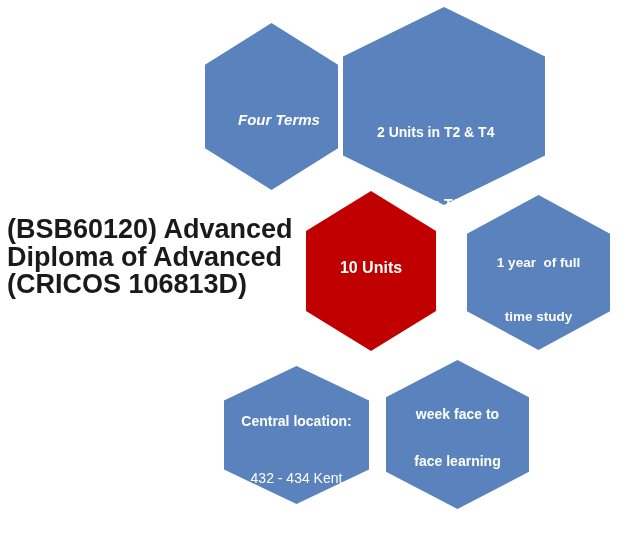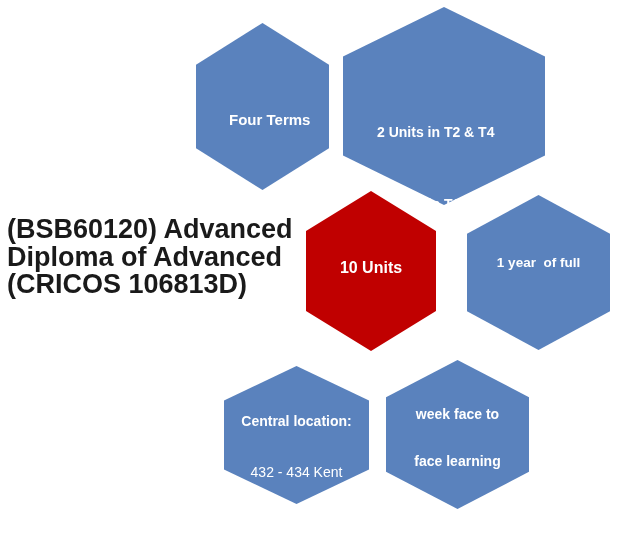--- a/index.html
+++ b/index.html
@@ -43,39 +43,39 @@
   .hex .fill.red { background: var(--hex-red); }
   .txt {
     position: absolute;
     color: var(--hex-text);
     white-space: pre;
   }
   .txt div { white-space: pre; }
   .bold { font-weight: bold; }
 
   
-  #hex-four-terms { left: 191px; top: 18px;  width: 143px; height: 177px; z-index: 1; }
+  #hex-four-terms { left: 200px; top: 18px;  width: 143px; height: 177px; z-index: 1; font-style: italic; }
   #hex-units      { left: 338px; top: 2px;   width: 212px; height: 208px; z-index: 2; }
   #hex-total      { left: 301px; top: 186px; width: 140px; height: 170px; z-index: 3; }
   #hex-duration   { left: 462px; top: 190px; width: 153px; height: 165px; z-index: 4; }
   #hex-location   { left: 219px; top: 361px; width: 155px; height: 148px; z-index: 5; }
   #hex-hours      { left: 381px; top: 355px; width: 153px; height: 159px; z-index: 6; }
 
   
   #hex-four-terms .txt { left: 38px; top: 32px; font-size: 15px; line-height: 28px; text-align: left; }
   #hex-units .txt { left: 39px; top: 70px; font-size: 14px; line-height: 24px; font-weight: bold; text-align: left; }
   #hex-total .txt {
     left: 0; right: 0; top: 0; bottom: 6px;
     display: flex; align-items: center; justify-content: center;
     font-size: 16px; font-weight: bold;
   }
   #hex-duration .txt { left: 0; right: 0; top: 28px; text-align: center; font-size: 13.5px; line-height: 18px; }
   #hex-duration .spacer { height: 16px; }
   #hex-location .txt { left: 0; right: 0; top: 18px; text-align: center; font-size: 14px; line-height: 17px; }
-  #hex-location .addr { }
+  #hex-location .addr { margin-top: 6px; }
   #hex-hours .txt { left: 0; right: 0; top: 21px; text-align: center; font-size: 14px; line-height: 15.5px; }
 </style>
 </head>
 <body>
 
 <div class="canvas">
 
   <div class="title">
     <div>(BSB60120) Advanced</div>
     <div>Diploma of Advanced</div>
@@ -103,20 +103,21 @@
 
   <div class="hex" id="hex-total">
     <div class="fill red"></div>
     <div class="txt">10 Units</div>
   </div>
 
   <div class="hex" id="hex-duration">
     <div class="fill"></div>
     <div class="txt">
       <div class="bold">1 year  of full</div>
+      <div class="bold">time study</div>
       <div class="spacer"></div>
       <div>[40 weeks of</div>
       <div>learning + 12</div>
       <div>wks holiday]</div>
     </div>
   </div>
 
   <div class="hex" id="hex-location">
     <div class="fill"></div>
     <div class="txt">

